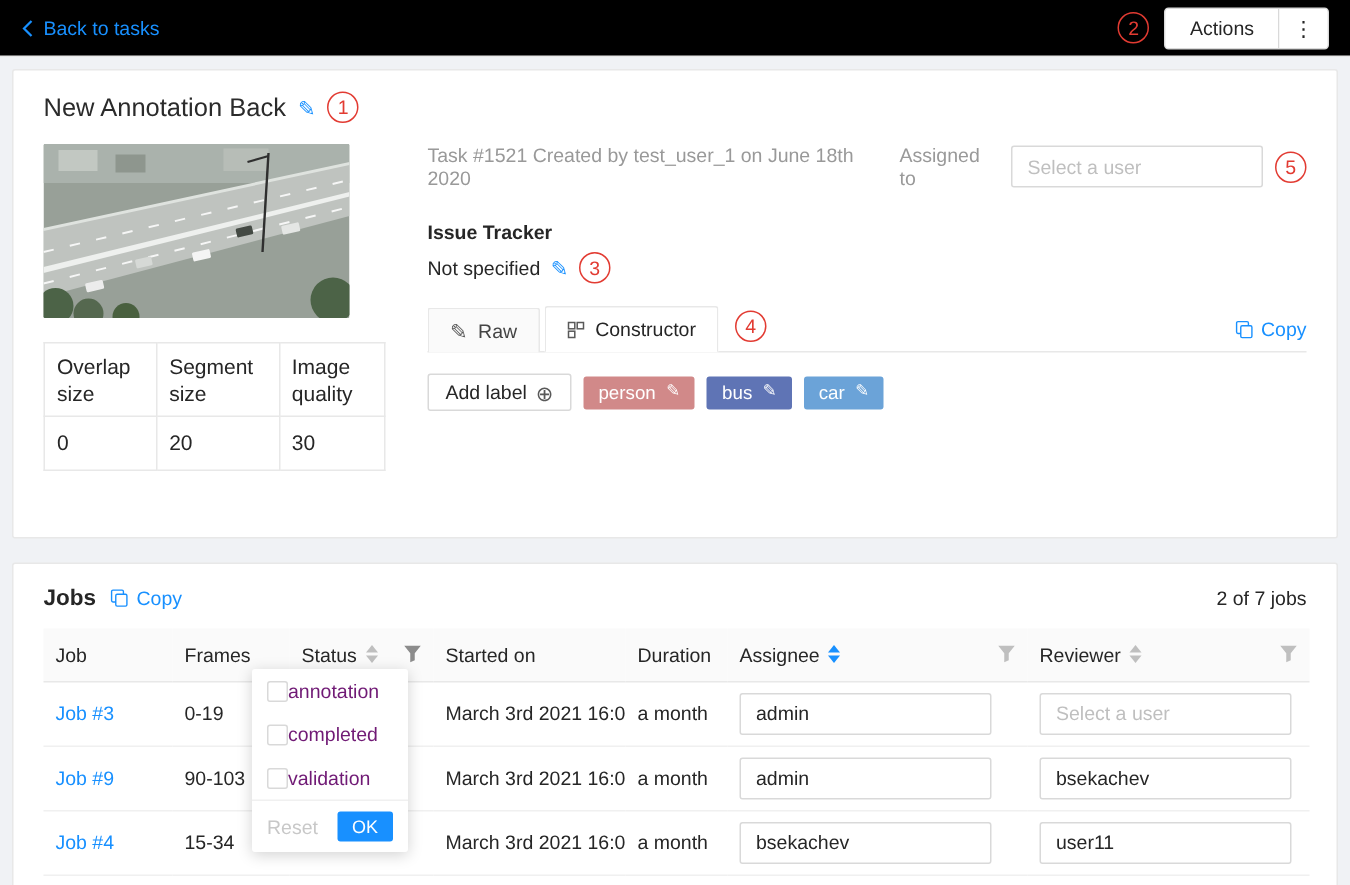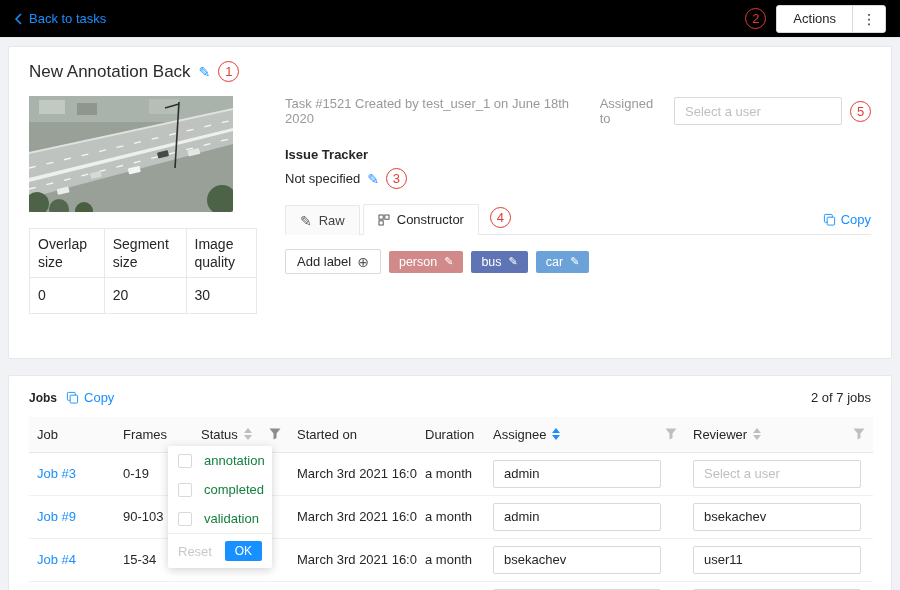--- a/index.html
+++ b/index.html
@@ -64,21 +64,21 @@
   .labels-row { padding: 14px 0 60px; display: flex; align-items: center; gap: 8px; }
   .add-label-btn { display: flex; align-items: center; gap: 6px; padding: 4px 11px; background: #fff;
                    border: 1px solid #d9d9d9; border-radius: 2px; font-size: 13px; color: #262626; cursor: pointer; }
   .plus-icon { color: #595959; font-size: 14px; line-height: 1; }
   .label-tag { display: flex; align-items: center; gap: 7px; padding: 4px 10px; border-radius: 2px;
                color: #fff; font-size: 12.5px; cursor: pointer; }
 
   
   .jobs-card { margin-top: 16px; position: relative; padding-bottom: 0; min-height: 236px; }
   .jobs-header { display: flex; align-items: center; gap: 9px; }
-  .jobs-title { font-size: 12px; font-weight: 700; color: #262626; }
+  .jobs-title { font-size: 15px; font-weight: 700; color: #262626; }
   .jobs-count { margin-left: auto; font-size: 13px; color: #262626; }
 
   .jobs-table { width: 100%; border-collapse: collapse; table-layout: fixed; margin-top: 12px; }
   .jobs-table th { background: #fafafa; border-bottom: 1px solid #e8e8e8; padding: 0 8px; height: 35px;
                    font-weight: 400; font-size: 13px; color: #262626; text-align: left; }
   .th-flex { display: flex; align-items: center; gap: 6px; }
   .spacer { flex: 1; }
   .jobs-table td { border-bottom: 1px solid #f0f0f0; padding: 7px 8px; font-size: 13px; color: #262626;
                    white-space: nowrap; overflow: hidden; }
   .job-link { color: #1890ff; text-decoration: none; cursor: pointer; }
@@ -89,22 +89,22 @@
   .caret { width: 0; height: 0; border-left: 4px solid transparent; border-right: 4px solid transparent; }
   .caret.up { border-bottom: 5px solid #bfbfbf; }
   .caret.down { border-top: 5px solid #bfbfbf; }
   .sorter.active .up { border-bottom-color: #1890ff; }
   .sorter.active .down { border-top-color: #1890ff; }
   .funnel { cursor: pointer; flex: none; }
 
   
   .filter-dropdown { position: absolute; left: 159px; top: 70px; width: 104px; background: #fff;
                      border-radius: 2px; box-shadow: 0 2px 10px rgba(0,0,0,0.18); z-index: 20; }
-  .filter-option { display: flex; align-items: center; gap: 12px; padding: 7px 10px; font-size: 13px;
-                   color: #15803d; cursor: pointer; }
+  .filter-option { display: flex; align-items: center; gap: 0; padding: 7px 10px; font-size: 13px;
+                   color: #701a75; cursor: pointer; }
   .checkbox { width: 14px; height: 14px; border: 1px solid #d9d9d9; border-radius: 2px; background: #fff; flex: none; }
   .filter-footer { border-top: 1px solid #f0f0f0; padding: 7px 10px; display: flex;
                    align-items: center; justify-content: space-between; }
   .reset-label { color: #c8c8c8; font-size: 13px; cursor: default; }
   .ok-btn { background: #1890ff; color: #fff; border: none; border-radius: 2px; font-size: 12px;
             padding: 3px 10px; cursor: pointer; }
 </style>
 </head>
 <body>
 

